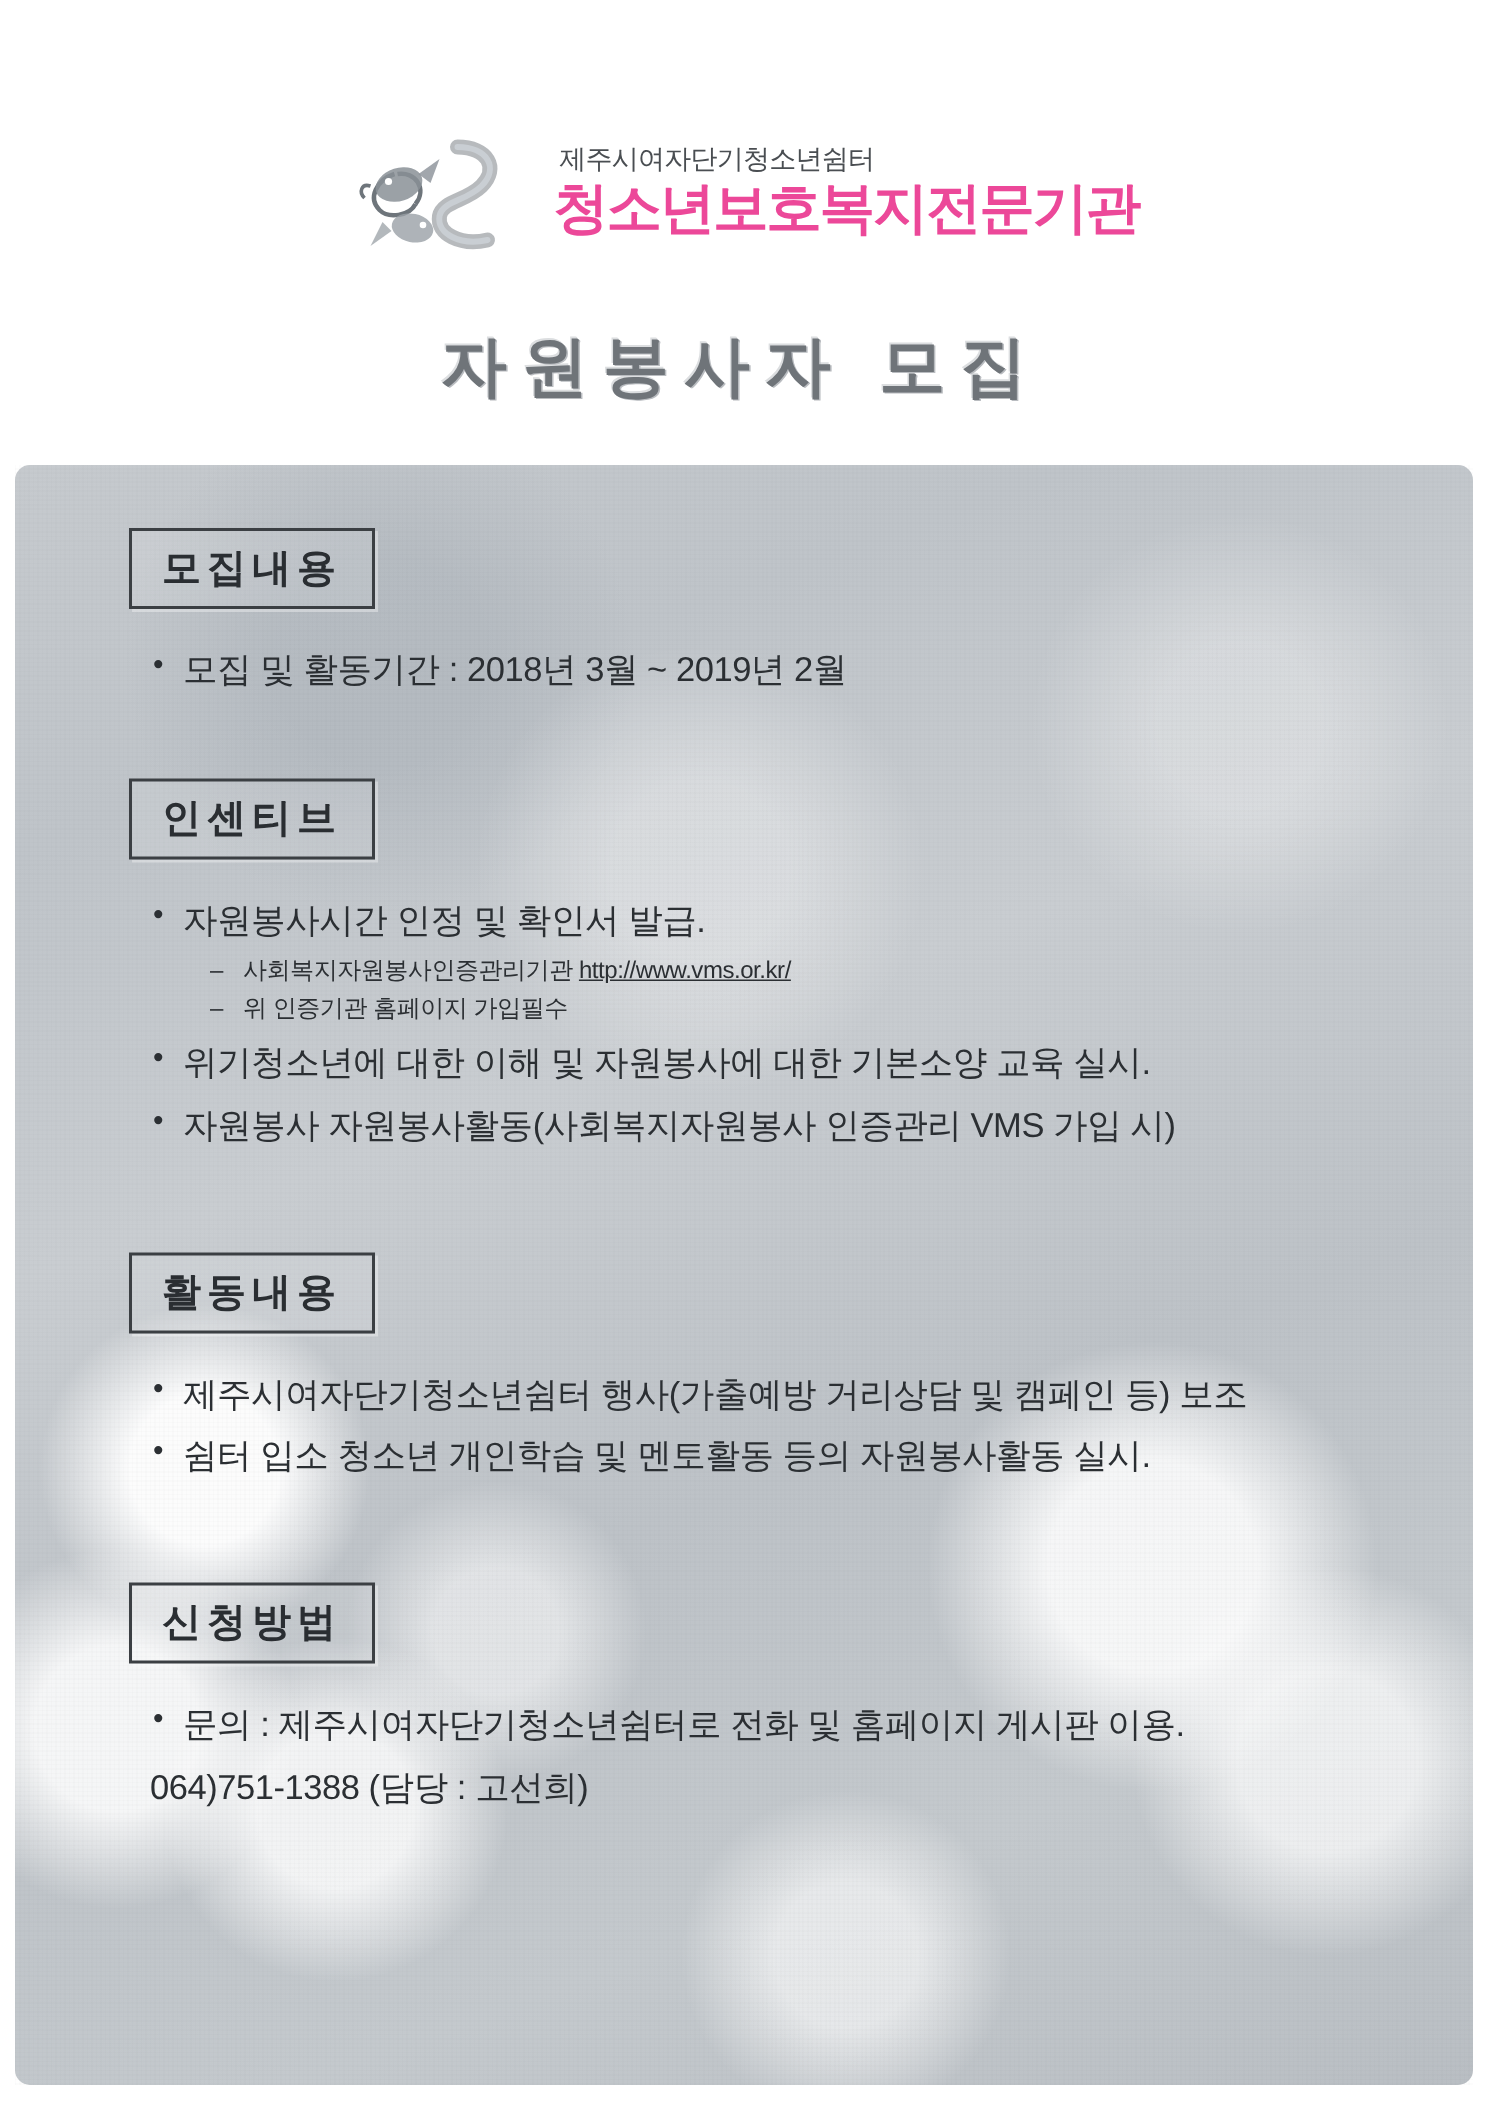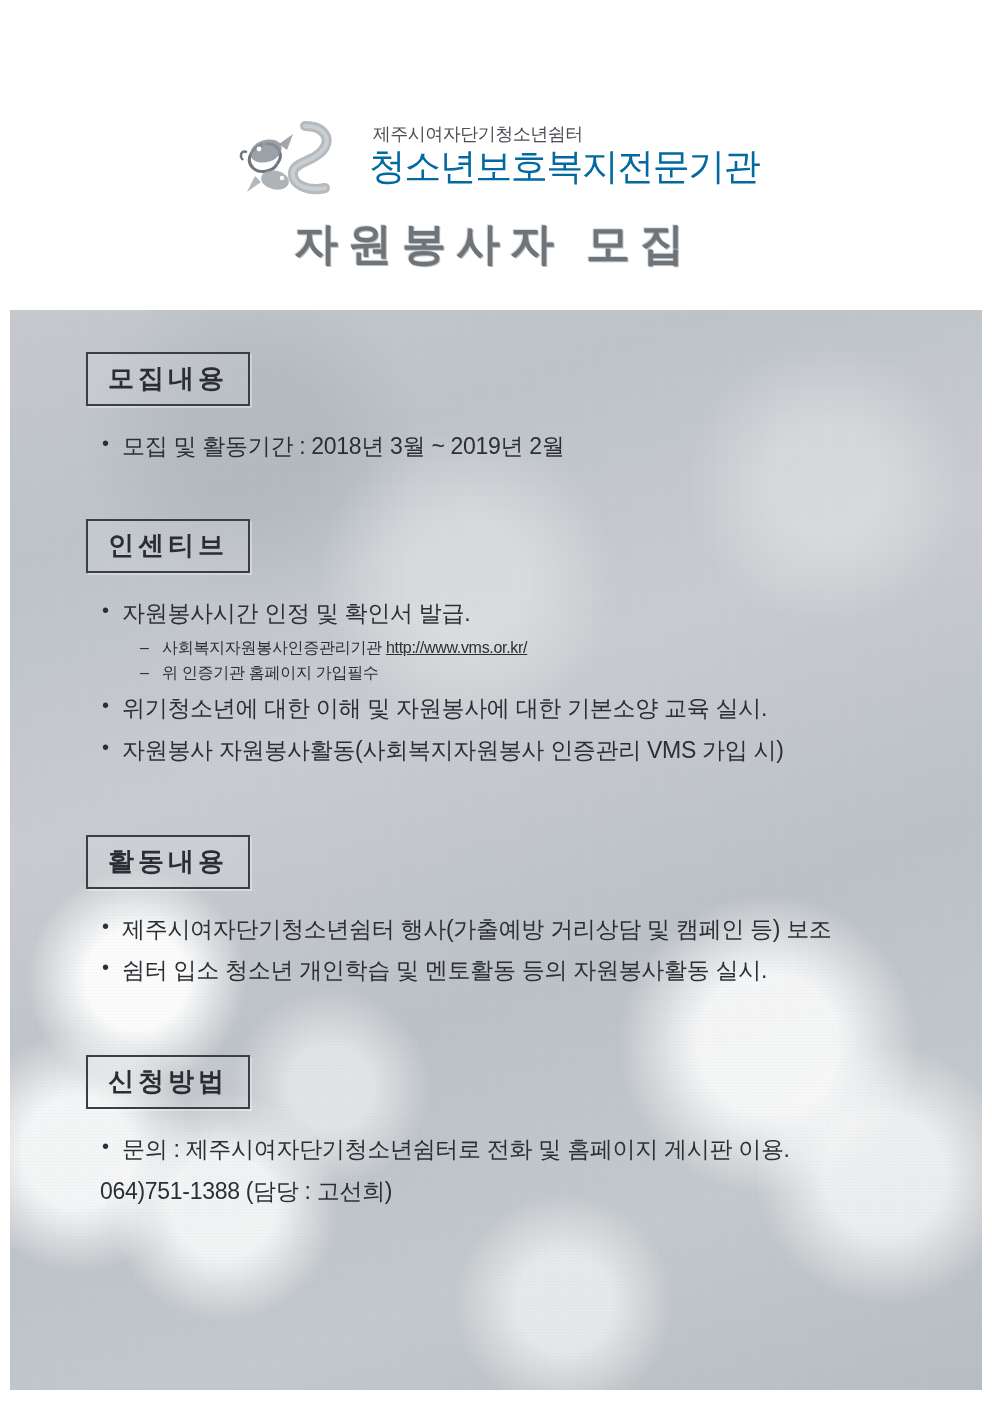--- a/index.html
+++ b/index.html
@@ -12,21 +12,21 @@
     height: 1404px;
     position: relative;
     font-family: "Liberation Sans", "DejaVu Sans", sans-serif;
     color: #2b2f33;
     overflow: hidden;
   }
 
   
   .header {
     position: absolute;
-    top: 108px;
+    top: 80px;
     left: 0;
     width: 992px;
     display: flex;
     justify-content: center;
     align-items: flex-start;
   }
   .logo-wrap {
     width: 130px;
     height: 100px;
     position: relative;
@@ -40,23 +40,23 @@
   }
   .org-small {
     font-size: 18px;
     letter-spacing: -0.5px;
     color: #4a4e52;
     margin: 0 0 2px 4px;
     font-weight: 400;
   }
   .org-large {
     font-size: 37px;
-    font-weight: 400;
+    font-weight: 700;
     letter-spacing: -1.5px;
-    color: #0369a1;
+    color: #ec4899;
     margin: 0;
     line-height: 1.05;
   }
 
   .poster-title {
     position: absolute;
     top: 215px;
     left: 0;
     width: 988px;
     text-align: center;
@@ -79,20 +79,21 @@
       radial-gradient(circle at 7% 78%, rgba(255,255,255,0.85) 0 55px, rgba(255,255,255,0) 120px),
       radial-gradient(circle at 22% 83%, rgba(255,255,255,0.8) 0 52px, rgba(255,255,255,0) 115px),
       radial-gradient(circle at 33% 72%, rgba(255,255,255,0.55) 0 42px, rgba(255,255,255,0) 100px),
       radial-gradient(circle at 78% 68%, rgba(255,255,255,0.85) 0 70px, rgba(255,255,255,0) 150px),
       radial-gradient(circle at 90% 80%, rgba(255,255,255,0.7) 0 60px, rgba(255,255,255,0) 130px),
       radial-gradient(circle at 57% 92%, rgba(255,255,255,0.6) 0 48px, rgba(255,255,255,0) 110px),
       radial-gradient(circle at 47% 25%, rgba(255,255,255,0.35) 0 60px, rgba(255,255,255,0) 150px),
       radial-gradient(circle at 84% 16%, rgba(255,255,255,0.30) 0 55px, rgba(255,255,255,0) 140px),
       radial-gradient(circle at 25% 12%, rgba(160,168,176,0.35) 0 70px, rgba(255,255,255,0) 170px),
       linear-gradient(160deg, #c6cace 0%, #bfc4c9 18%, #c9cdd1 38%, #bdc2c7 60%, #c4c9cd 80%, #b9bec3 100%);
+    border-radius: 10px;
   }
   .panel::after {
     content: "";
     position: absolute;
     inset: 0;
     background:
       repeating-linear-gradient(0deg, rgba(0,0,0,0.012) 0 1px, rgba(255,255,255,0) 1px 3px),
       repeating-linear-gradient(90deg, rgba(0,0,0,0.012) 0 1px, rgba(255,255,255,0) 1px 3px);
     pointer-events: none;
   }

